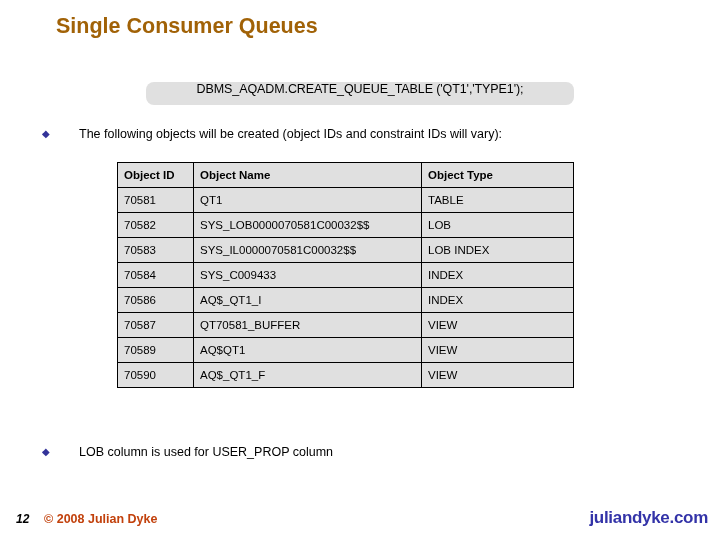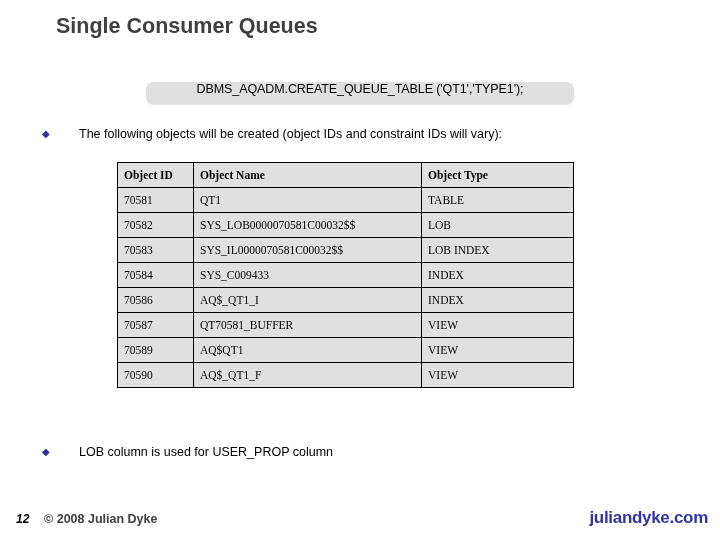--- a/index.html
+++ b/index.html
@@ -22,21 +22,21 @@
   }
 
   
   .title-block {
     position: absolute;
     left: 56px;
     top: 13px;
     width: 620px;
   }
   .title-line {
-    color: #404040;
+    color: #a16207;
     font-size: 21.5px;
     font-weight: bold;
     line-height: 27px;
     letter-spacing: 0px;
     white-space: nowrap;
   }
 
   
   .code-box {
     position: absolute;
@@ -90,21 +90,20 @@
     position: absolute;
     left: 117px;
     top: 162px;
     width: 456px;
   }
   table.obj-table {
     border-collapse: collapse;
     width: 456px;
     table-layout: fixed;
     background: #6d28d9;
-    font-family: Liberation Serif, serif;
   }
   table.obj-table th,
   table.obj-table td {
     border: 1.5px solid #000000;
     background: #e0e0e0;
     padding: 3px 6px 4px 6px;
     height: 17px;
     font-size: 11.5px;
     color: #000000;
     text-align: left;
@@ -129,21 +128,21 @@
     font-weight: bold;
     color: #000000;
     font-style: italic;
   }
   .copyright {
     position: absolute;
     left: 44px;
     top: 512px;
     font-size: 12.5px;
     font-weight: bold;
-    color: #404040;
+    color: #c2410c;
     white-space: nowrap;
   }
   .brand {
     position: absolute;
     right: 12px;
     top: 508px;
     font-size: 17px;
     font-weight: bold;
     color: #3333a8;
     letter-spacing: -0.3px;

